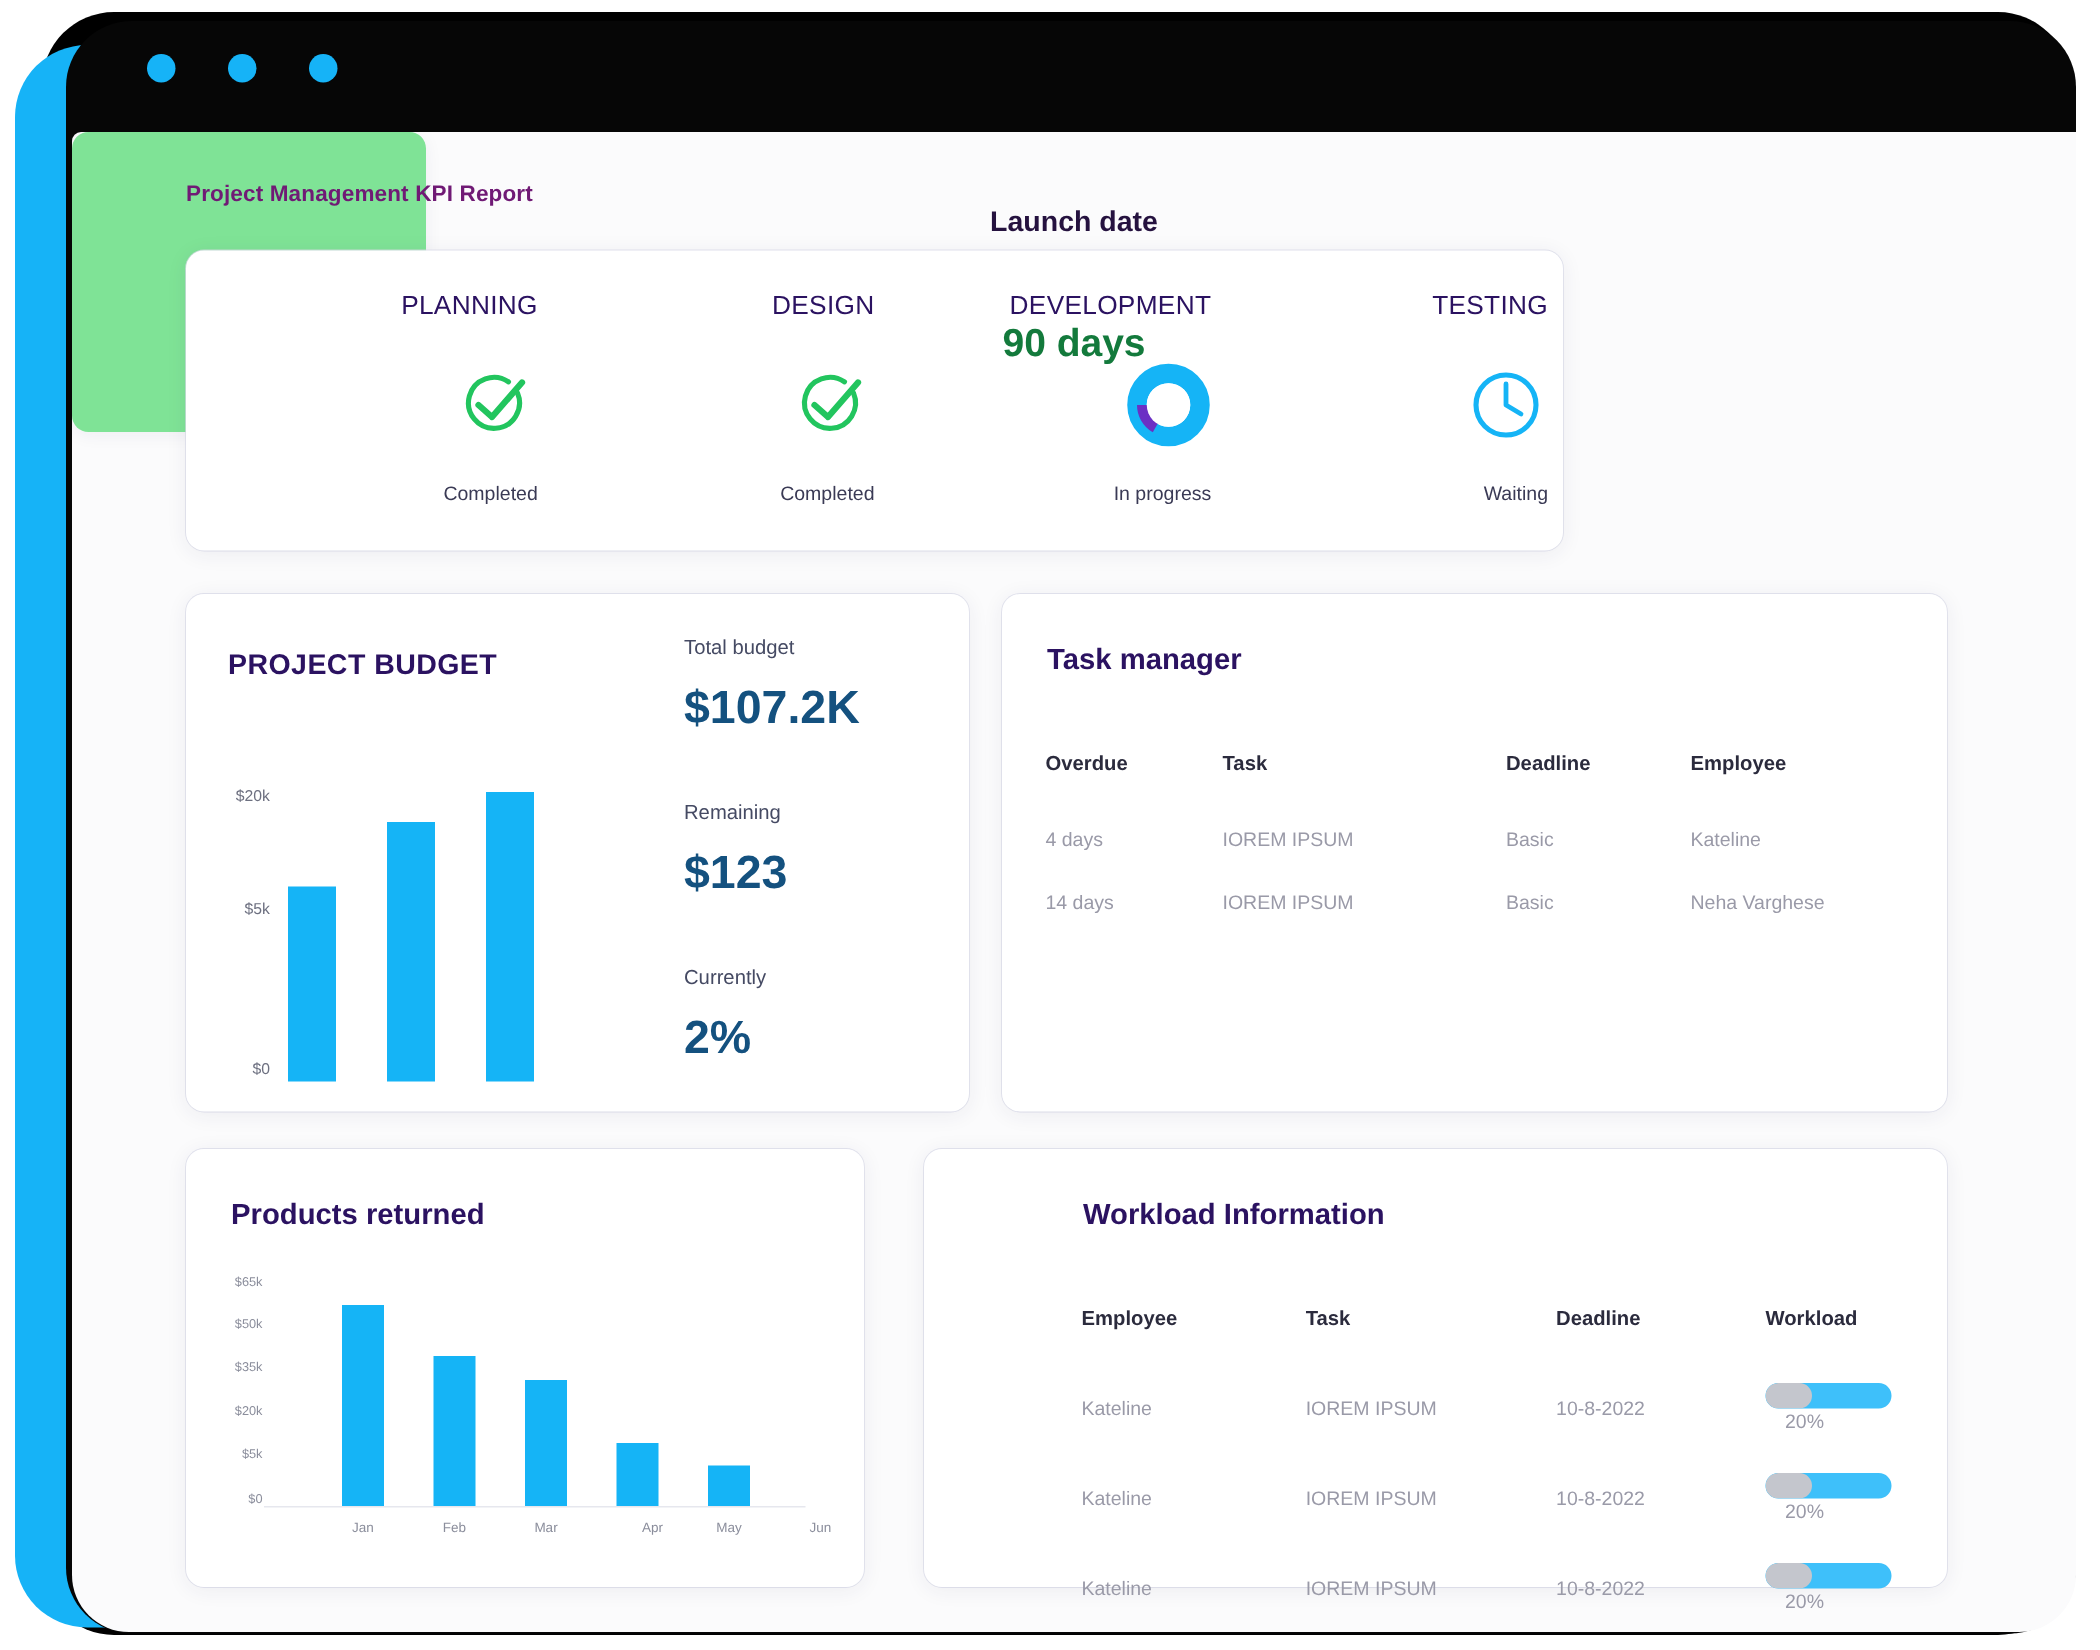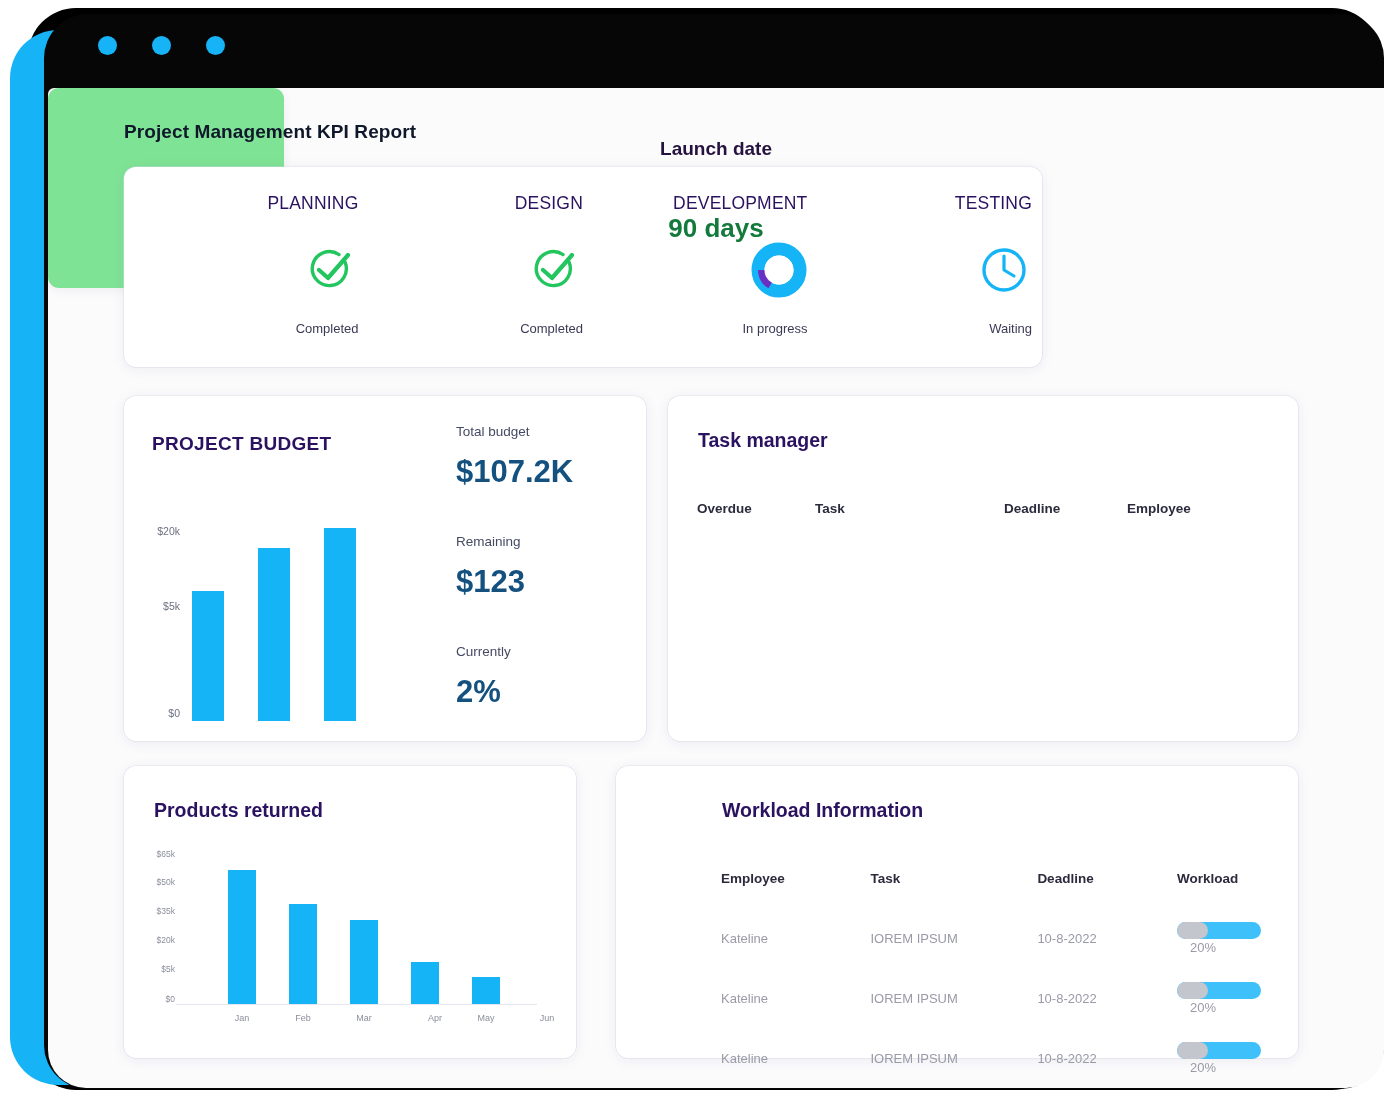--- a/index.html
+++ b/index.html
@@ -41,21 +41,21 @@
     width: 1336px; height: 1000px;
     background: #fbfbfc;
     border-top-left-radius: 6px;
     border-bottom-right-radius: 38px;
     border-bottom-left-radius: 38px;
     overflow: hidden;
   }
 
   .report-title {
     position: absolute; left: 76px; top: 33px;
-    font-size: 19px; font-weight: bold; color: #0f172a;
+    font-size: 15px; font-weight: bold; color: #701a75;
     letter-spacing: .1px;
   }
 
   .card {
     position: absolute;
     background: #ffffff;
     border-radius: 12px;
     box-shadow: 0 2px 14px rgba(40,40,80,.07), 0 0 0 .6px rgba(220,222,235,.75);
   }
 
@@ -250,20 +250,32 @@
       <table class="grid" style="left:29px; top:105px; width:560px;">
         <thead>
           <tr>
             <th style="width:118px;">Overdue</th>
             <th style="width:189px;">Task</th>
             <th style="width:123px;">Deadline</th>
             <th>Employee</th>
           </tr>
         </thead>
         <tbody>
+          <tr>
+            <td class="overdue-amber">4 days</td>
+            <td>IOREM IPSUM</td>
+            <td>Basic</td>
+            <td>Kateline</td>
+          </tr>
+          <tr>
+            <td class="overdue-red">14 days</td>
+            <td>IOREM IPSUM</td>
+            <td>Basic</td>
+            <td>Neha Varghese</td>
+          </tr>
         </tbody>
       </table>
     </div>
 
     <div class="card" id="products-card">
       <div class="panel-title">Products returned</div>
 
       <div class="pr-chart">
         <span class="pr-ytick" style="top:0px;">$65k</span>
         <span class="pr-ytick" style="top:28px;">$50k</span>

